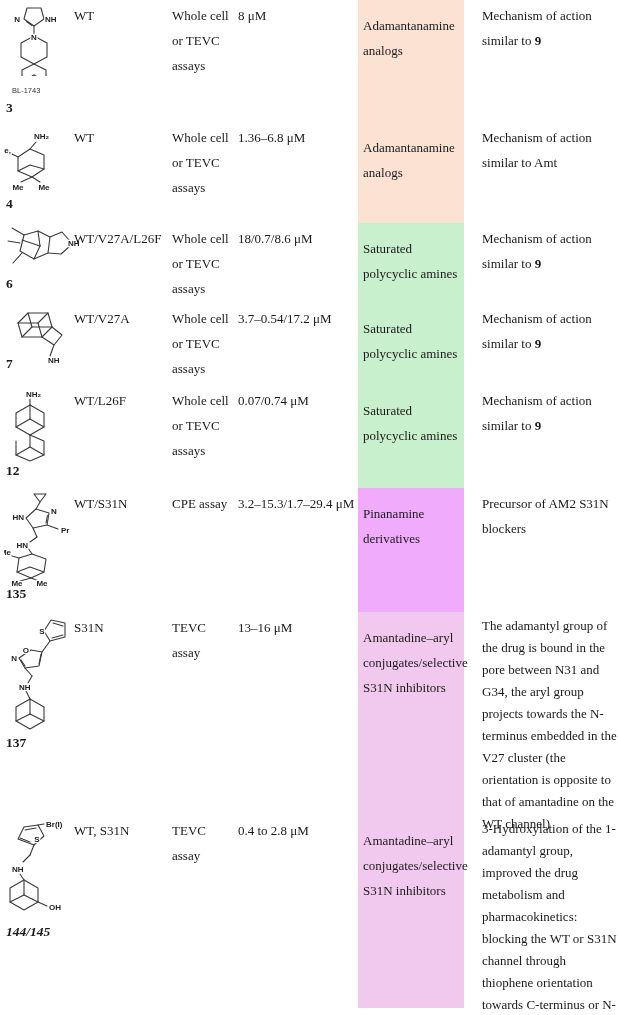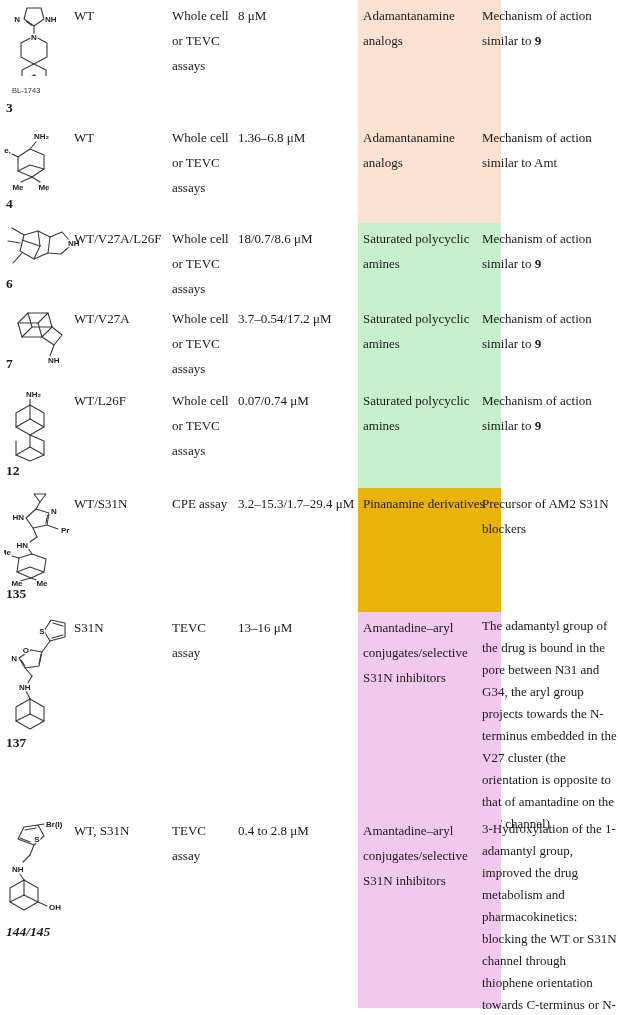--- a/index.html
+++ b/index.html
@@ -8,21 +8,21 @@
     position: relative; width: 618px; height: 1015px; overflow: hidden;
     background: #fff; font-family: "Liberation Serif", serif;
     font-size: 13px; color: #1a1a1a;
   }
   .row { position: absolute; left: 0; width: 618px; }
   .cell { position: absolute; top: 0; padding-top: 3px; line-height: 25px; }
   .c-struct { left: 4px; width: 70px; height: 100%; }
   .c-target { left: 74px; width: 97px; white-space: nowrap; }
   .c-assay  { left: 172px; width: 65px; }
   .c-conc   { left: 238px; width: 120px; white-space: nowrap; }
-  .c-cat    { left: 358px; width: 143px; height: 100%; padding: 3px 5px 0 5px; }
+  .c-cat    { left: 358px; width: 106px; height: 100%; padding: 13px 5px 0 5px; }
   .c-mech   { left: 482px; width: 136px; }
   .tight    { line-height: 22px; }
   .cmpd-id  { position: absolute; left: 2px; font-weight: bold; font-size: 13.5px; line-height: 16px; white-space: nowrap; }
   .ital     { font-style: italic; margin-top: 8px; }
   .caption  { position: absolute; left: 8px; font-size: 7.5px; font-family: "Liberation Sans", sans-serif; color: #333; }
   .struct-svg { position: absolute; top: 2px; left: 0; }
   .struct-svg text {
     font-family: "Liberation Sans", sans-serif; font-size: 8px; fill: #222;
     paint-order: stroke; stroke: #fff; stroke-width: 2.4px; font-weight: bold;
   }
@@ -171,21 +171,21 @@
         <text x="24" y="58" text-anchor="end">HN</text>
         <text x="7" y="65" text-anchor="end">Me</text>
         <text x="13" y="96" text-anchor="middle">Me</text>
         <text x="38" y="96" text-anchor="middle">Me</text>
       </svg>
       <div class="cmpd-id" style="top:98px;">135</div>
     </div>
     <div class="cell c-target">WT/S31N</div>
     <div class="cell c-assay">CPE assay</div>
     <div class="cell c-conc">3.2–15.3/1.7–29.4 μM</div>
-    <div class="cell c-cat" style="background-color: #eab308;">Pinanamine derivatives</div>
+    <div class="cell c-cat" style="background-color: #f0abfc;">Pinanamine derivatives</div>
     <div class="cell c-mech"><span>Precursor of AM2 S31N blockers</span><b class="ref"></b></div>
   </div>
 
   <div class="row" style="top:612px;height:203px;">
     <div class="cell c-struct">
       <svg class="struct-svg" width="80" height="120" viewBox="0 0 80 120">
         <polyline class="bond" points="40,17 47,6 61,9 61,23 46,27 40,17"></polyline>
         <line class="bond" x1="49" y1="9" x2="59" y2="12"></line>
         <line class="bond" x1="59" y1="21" x2="48" y2="24"></line>
         <line class="bond" x1="46" y1="27" x2="38" y2="38"></line>

